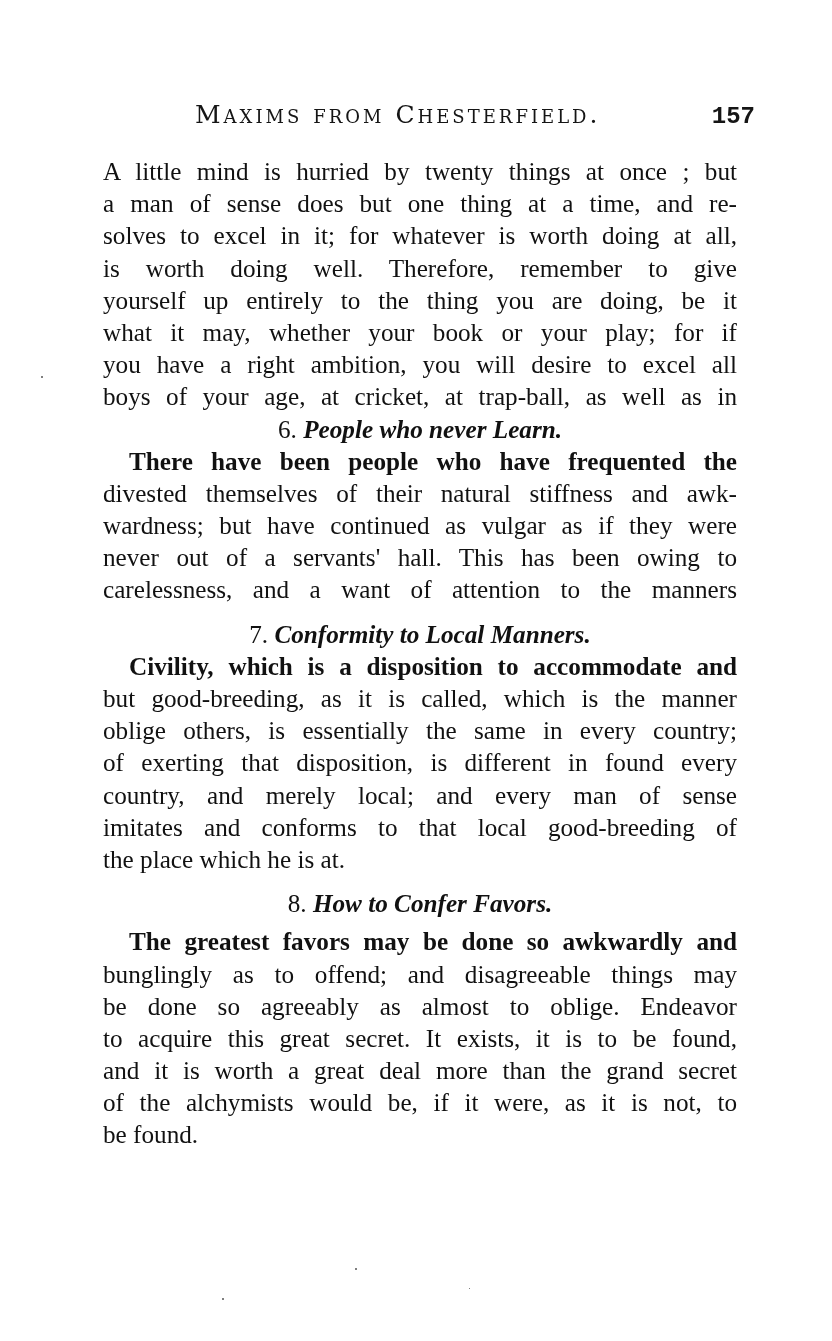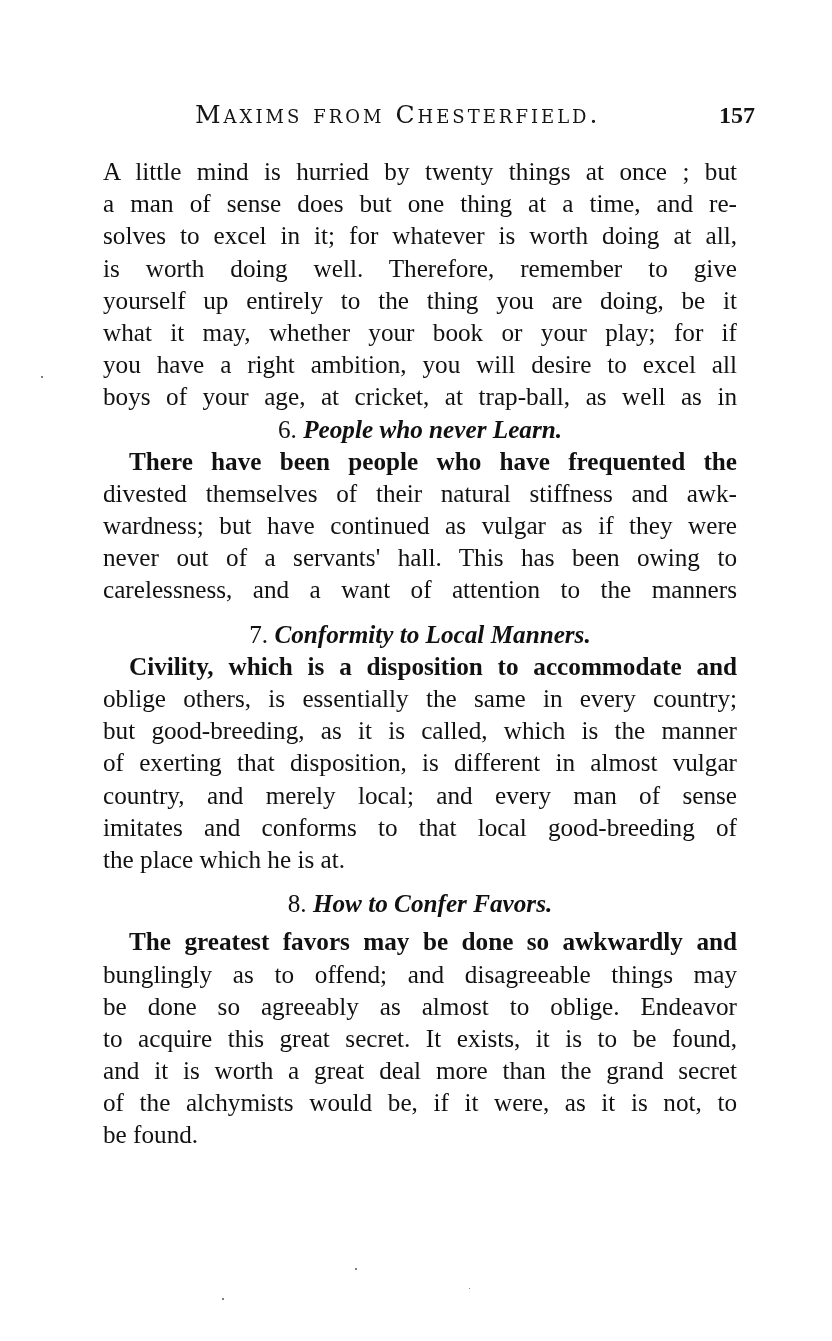--- a/index.html
+++ b/index.html
@@ -32,21 +32,21 @@
   }
   .running-title {
     font-family: "DejaVu Serif", "Liberation Serif", serif;
     font-weight: normal;
     font-variant: small-caps;
     font-size: 25px;
     letter-spacing: 3px;
     color: #151515;
   }
   .page-number {
-    font-family: Liberation Serif, serif;
+    font-family: Liberation Mono, monospace;
     font-weight: bold;
     font-size: 24px;
     color: #151515;
   }
   .body-text {
     position: absolute;
     left: 103px;
     top: 156px;
     width: 634px;
     font-size: 25.2px;
@@ -124,23 +124,23 @@
     </div>
 
     <div class="gap-md"></div>
 
     <div class="heading">
       <span class="num">7.</span>
       <span class="title">Conformity to Local Manners.</span>
     </div>
     <div>
       <span class="line indent">Civility, which is a disposition to accommodate and</span>
+      <span class="line">but good-breeding, as it is called, which is the manner</span>
       <span class="line">oblige others, is essentially the same in every country;</span>
-      <span class="line">but good-breeding, as it is called, which is the manner</span>
-      <span class="line">of exerting that disposition, is different in almost vulgar</span>
+      <span class="line">of exerting that disposition, is different in found every</span>
       <span class="line">country, and merely local; and every man of sense</span>
       <span class="line">imitates and conforms to that local good-breeding of</span>
       <span class="line last">the place which he is at.</span>
     </div>
 
     <div class="gap-md"></div>
 
     <div class="heading">
       <span class="num">8.</span>
       <span class="title">How to Confer Favors.</span>

